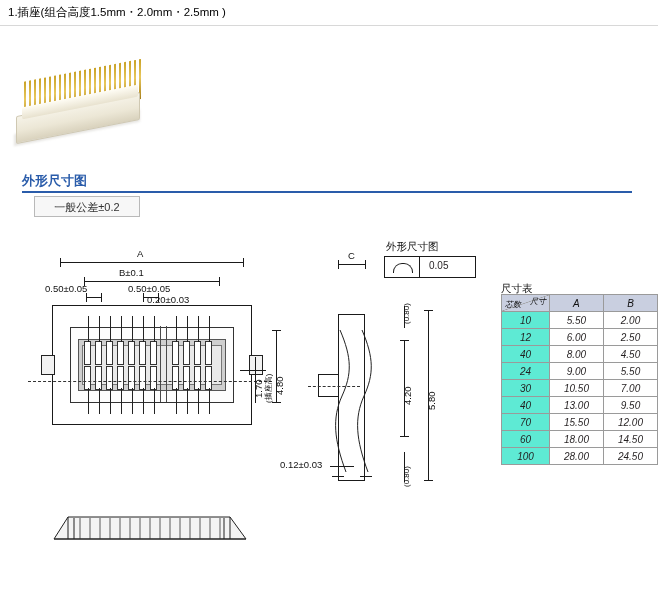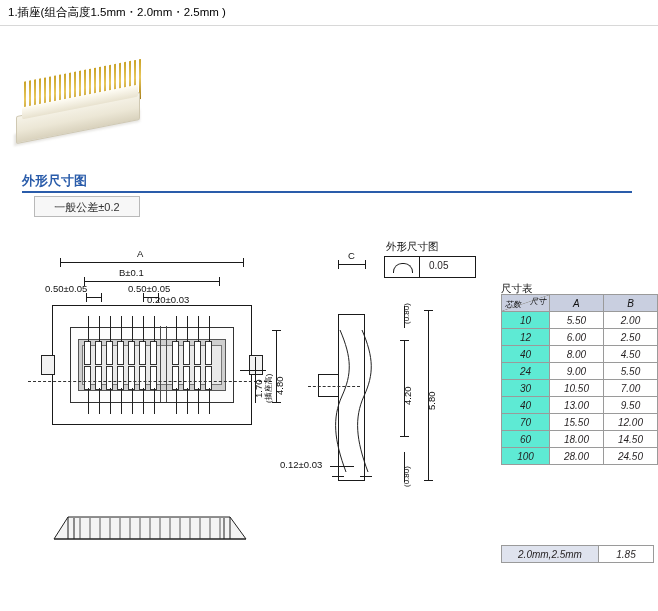--- a/index.html
+++ b/index.html
@@ -360,20 +360,16 @@
     <tr>
       <td class="c0">100</td>
       <td>28.00</td>
       <td>24.50</td>
     </tr>
   </tbody>
     </table>
 
   <table class="tbl tbl2" style="left:501px;top:545px;">
     <tbody>
-    <tr>
-      <td class="c0">2.0mm,2.5mm</td>
-      <td>1.85</td>
-    </tr>
   </tbody>
     </table>
 
 </div>
 
 </body></html>

